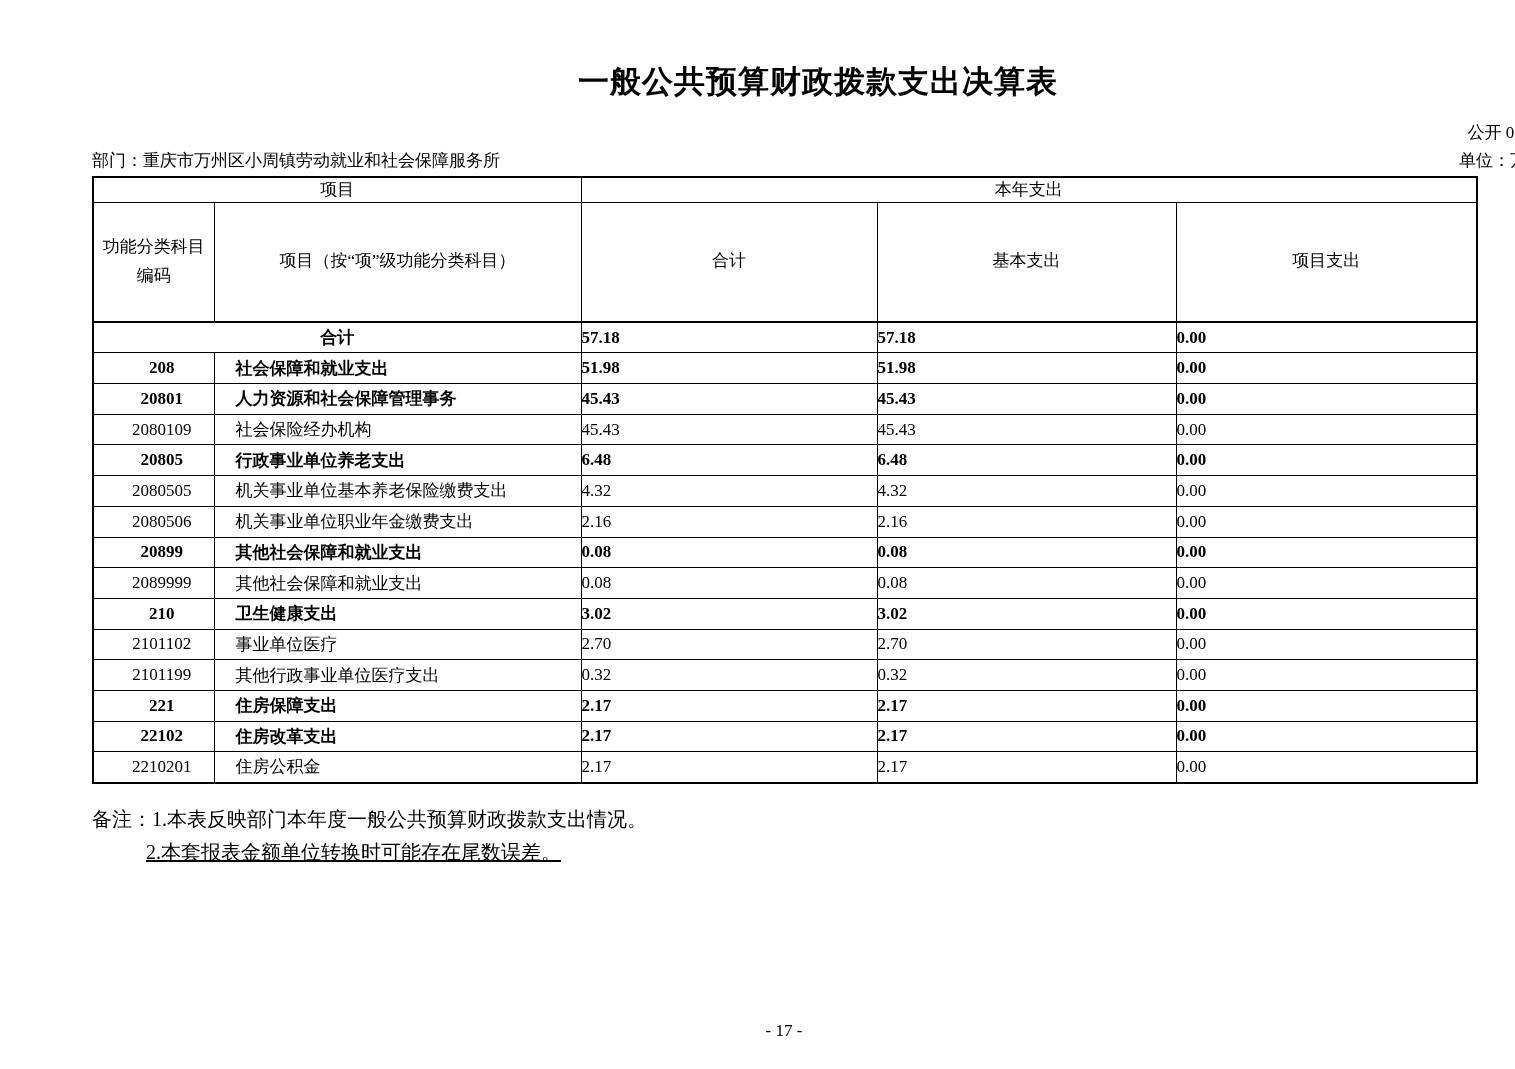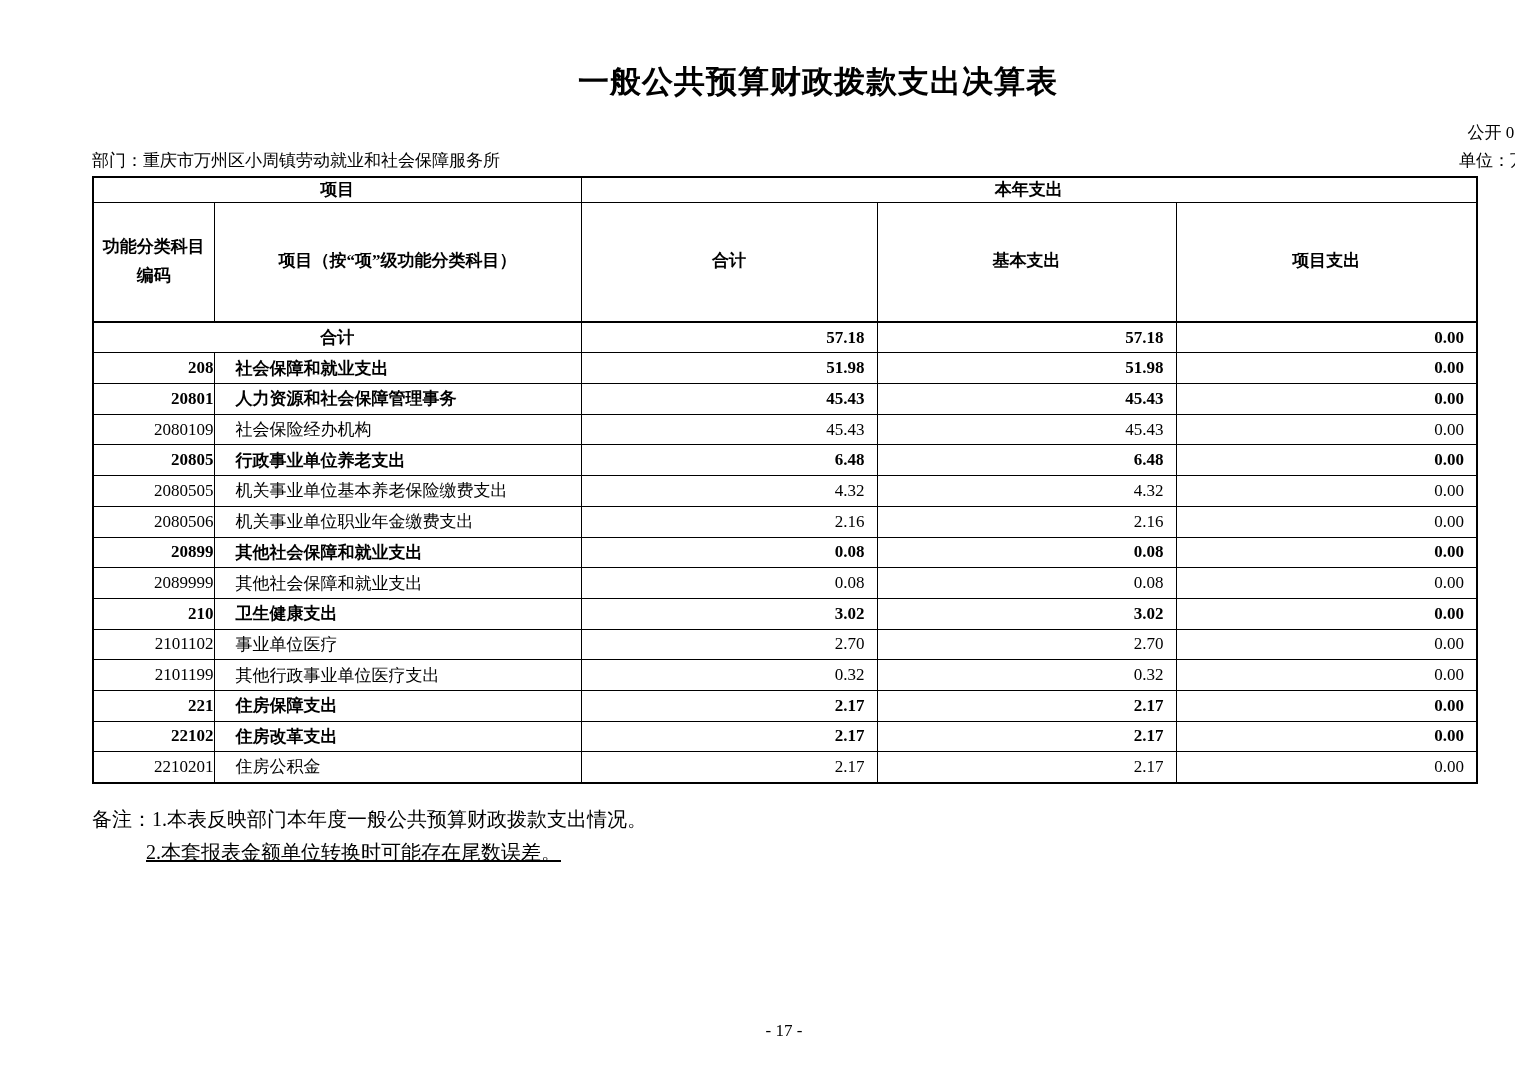--- a/index.html
+++ b/index.html
@@ -45,30 +45,30 @@
     border: 2px solid #000;
   }
   table.budget th, table.budget td {
     border: 1px solid #000;
     font-size: 17px;
     vertical-align: middle;
     overflow: hidden;
     white-space: nowrap;
   }
   table.budget thead th {
-    font-weight: bold;
+    font-weight: normal;
     text-align: center;
     white-space: normal;
   }
   tr.hrow1 th { height: 25px; }
   tr.hrow2 th { height: 120px; border-bottom-width: 2px; line-height: 1.7; padding: 0 4px; }
   tbody tr { height: 30.7px; }
-  td.cell-code { text-align: right; padding-left: 16px; }
+  td.cell-code { text-align: center; padding-left: 16px; }
   td.cell-name { text-align: left; padding-left: 21px; }
-  td.num { text-align: right; padding-right: 12px; padding-left: 47px; }
+  td.num { padding-right: 12px; }
   td.center { text-align: center; }
   tr.bold td { font-weight: bold; }
   .notes {
     margin-top: 24px;
     font-size: 20px;
     line-height: 22px;
   }
   .notes .line2 {
     margin-top: 11px;
     padding-left: 54px;

